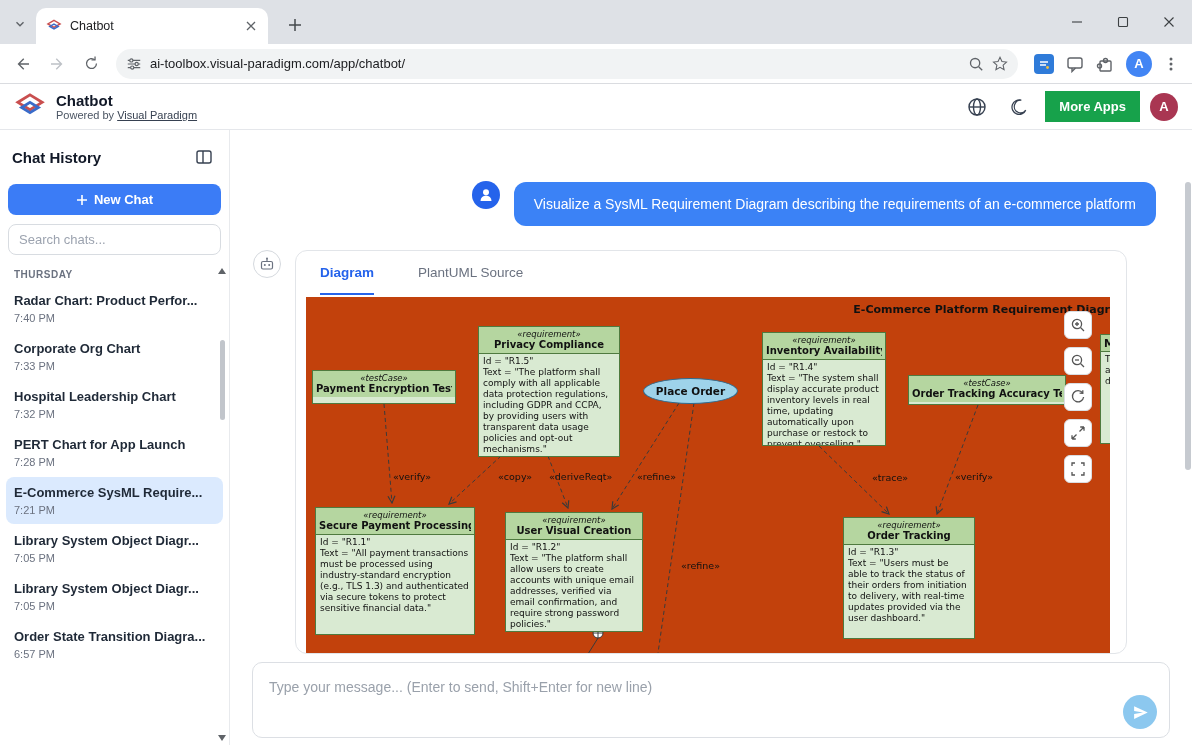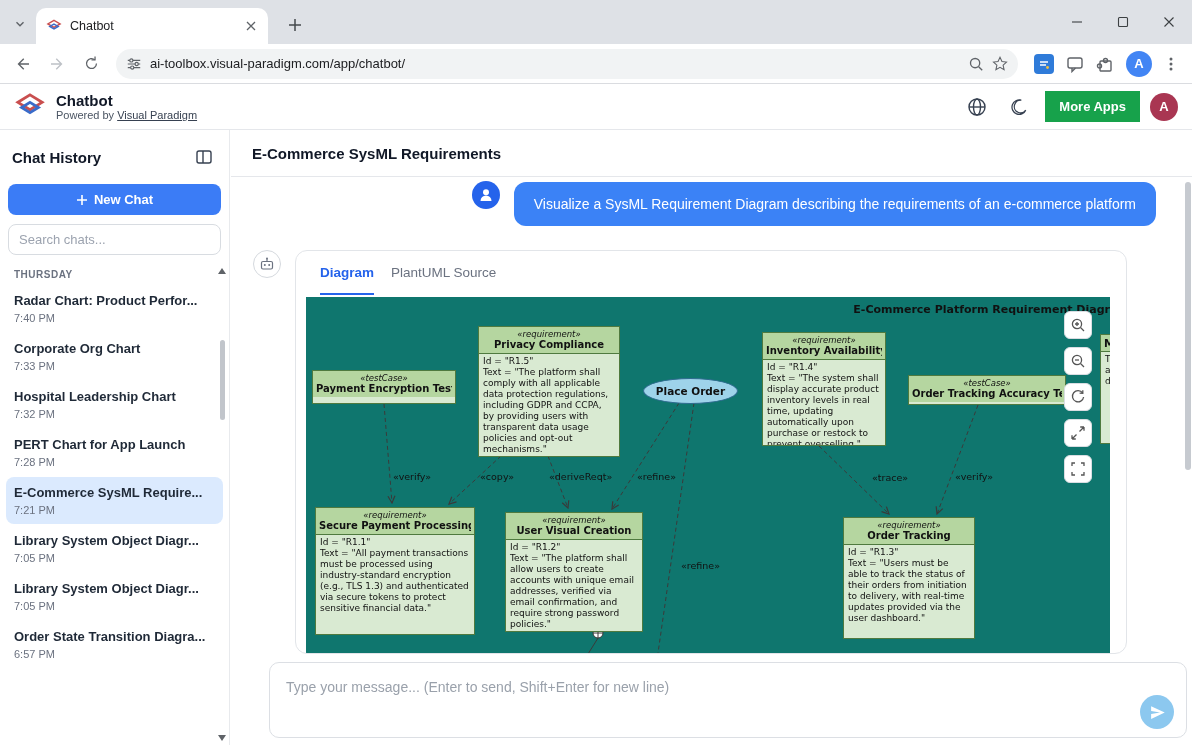--- a/index.html
+++ b/index.html
@@ -81,48 +81,48 @@
 
   .user-avatar { position:absolute; left:241px; top:51px; width:28px; height:28px; border-radius:50%;
     background:#2563eb; display:flex; align-items:center; justify-content:center; }
   .user-bubble { position:absolute; right:36px; top:52px; height:44px; background:#3b82f6; color:#fff;
     border-radius:12px; display:flex; align-items:center; padding:0 20px; font-size:14px; white-space:nowrap; }
 
   .bot-avatar { position:absolute; left:22px; top:120px; width:28px; height:28px; border-radius:50%;
     background:#fff; border:1px solid #d5d9de; display:flex; align-items:center; justify-content:center; color:#6b7280; }
   .bot-card { position:absolute; left:64px; top:120px; width:832px; height:404px; background:#fff;
     border:1px solid #e2e5e9; border-radius:12px; overflow:hidden; }
-  .card-tabs { display:flex; gap:17px; padding:0 24px; height:44px; align-items:flex-start; }
+  .card-tabs { display:flex; gap:44px; padding:0 24px; height:44px; align-items:flex-start; }
   .card-tab { display:flex; align-items:center; height:100%; font-size:13.5px; color:#6b7280;
     border-bottom:2px solid transparent; cursor:pointer; }
   .card-tab.active { color:#2563eb; font-weight:700; border-color:#2563eb; }
 
   
-  .diagram-vp { position:absolute; left:10px; top:46px; width:804px; height:358px; background:#0f766e; overflow:hidden; }
+  .diagram-vp { position:absolute; left:10px; top:46px; width:804px; height:358px; background:#c2410c; overflow:hidden; }
   .diag-title { position:absolute; top:6px; right:0px; font-family:"DejaVu Sans",sans-serif;
     font-size:11px; font-weight:700; color:#111; white-space:nowrap; }
   .req-box { position:absolute; border:1px solid #4f7a3f; background:#d9ead2;
     font-family:"DejaVu Sans",sans-serif; overflow:hidden; }
   .req-head { background:#b5d6a0; text-align:center; padding:2px 3px; }
   .req-box.has-body .req-head { border-bottom:1px solid #4f7a3f; }
   .stereo { font-style:italic; font-size:8.5px; line-height:10px; color:#111; }
   .req-name { font-weight:700; font-size:10px; line-height:12px; color:#111; white-space:nowrap; overflow:hidden; }
   .req-body { font-size:9px; line-height:11px; padding:2px 4px; color:#111; }
   .uml-ellipse { position:absolute; border:1.5px solid #2f6b8f; background:#9ed3ea; border-radius:50%;
     display:flex; align-items:center; justify-content:center; font-family:"DejaVu Sans",sans-serif;
     font-weight:700; font-size:10.5px; color:#111; }
   .edge-label { position:absolute; font-family:"DejaVu Sans",sans-serif; font-size:9.5px; color:#111; white-space:nowrap; }
   .edges-svg { position:absolute; inset:0; pointer-events:none; }
 
   .zoom-stack { position:absolute; left:1064px; top:311px; display:flex; flex-direction:column; gap:8px; z-index:5; }
   .zoom-btn { width:28px; height:28px; background:#fff; border:1px solid #d9dde2; border-radius:6px;
     display:flex; align-items:center; justify-content:center; color:#555; cursor:pointer; }
 
   .input-wrap { position:absolute; left:21px; top:532px; width:918px; height:76px; background:#fff;
-    border:1px solid #dcdfe4; border-radius:10px;margin-left:17px; }
+    border:1px solid #dcdfe4; border-radius:10px; }
   .msg-input { position:absolute; inset:0; border:none; outline:none; resize:none; background:transparent;
     padding:16px 64px 14px 16px; font-size:14px; color:#111; font-family:"Liberation Sans",sans-serif; }
   .msg-input::placeholder { color:#9aa1ab; }
   .send-btn { position:absolute; right:12px; bottom:8px; width:34px; height:34px; border-radius:50%;
     background:#8cc8ef; border:none; display:flex; align-items:center; justify-content:center; cursor:pointer; }
 
   .page-scroll-thumb { position:absolute; left:1185px; top:182px; width:6px; height:288px;
     border-radius:3px; background:#c6cad0; }
 
   svg { display:block; }
@@ -328,23 +328,20 @@
       <div class="sb-item-title">Order State Transition Diagra...</div>
       <div class="sb-item-time">6:57 PM</div>
     </div>
 
     <div class="tri-up"></div>
     <div class="sb-scroll-thumb"></div>
     <div class="tri-down"></div>
   </div>
 
   <div class="main">
-    <div class="main-titlebar">
-      <span class="page-title">E-Commerce SysML Requirements</span>
-    </div>
 
     <div class="user-avatar">
       <svg width="16" height="16" viewBox="0 0 16 16">
           <circle cx="8" cy="5.2" r="3" fill="#fff"></circle>
           <path d="M2.5 14 a5.5 5.5 0 0 1 11 0 Z" fill="#fff"></path>
         </svg>
     </div>
     <div class="user-bubble">Visualize a SysML Requirement Diagram describing the requirements of an e-commerce platform</div>
 
     <div class="bot-avatar">
@@ -464,21 +461,21 @@
               <div class="req-name" style="font-size:10.5px;">M</div>
             </div>
           <div class="req-body">
             <div>T</div>
             <div>a</div>
             <div>d</div>
           </div>
         </div>
 
         <span class="edge-label" style="left:87px;top:174px;">«verify»</span>
-        <span class="edge-label" style="left:174px;top:174px;">«copy»</span>
+        <span class="edge-label" style="left:192px;top:174px;">«copy»</span>
         <span class="edge-label" style="left:243px;top:174px;">«deriveReqt»</span>
         <span class="edge-label" style="left:331px;top:174px;">«refine»</span>
         <span class="edge-label" style="left:566px;top:175px;">«trace»</span>
         <span class="edge-label" style="left:649px;top:174px;">«verify»</span>
         <span class="edge-label" style="left:375px;top:263px;">«refine»</span>
       </div>
     </div>
 
     <div class="input-wrap">
       <textarea class="msg-input" placeholder="Type your message... (Enter to send, Shift+Enter for new line)" style=""></textarea>

